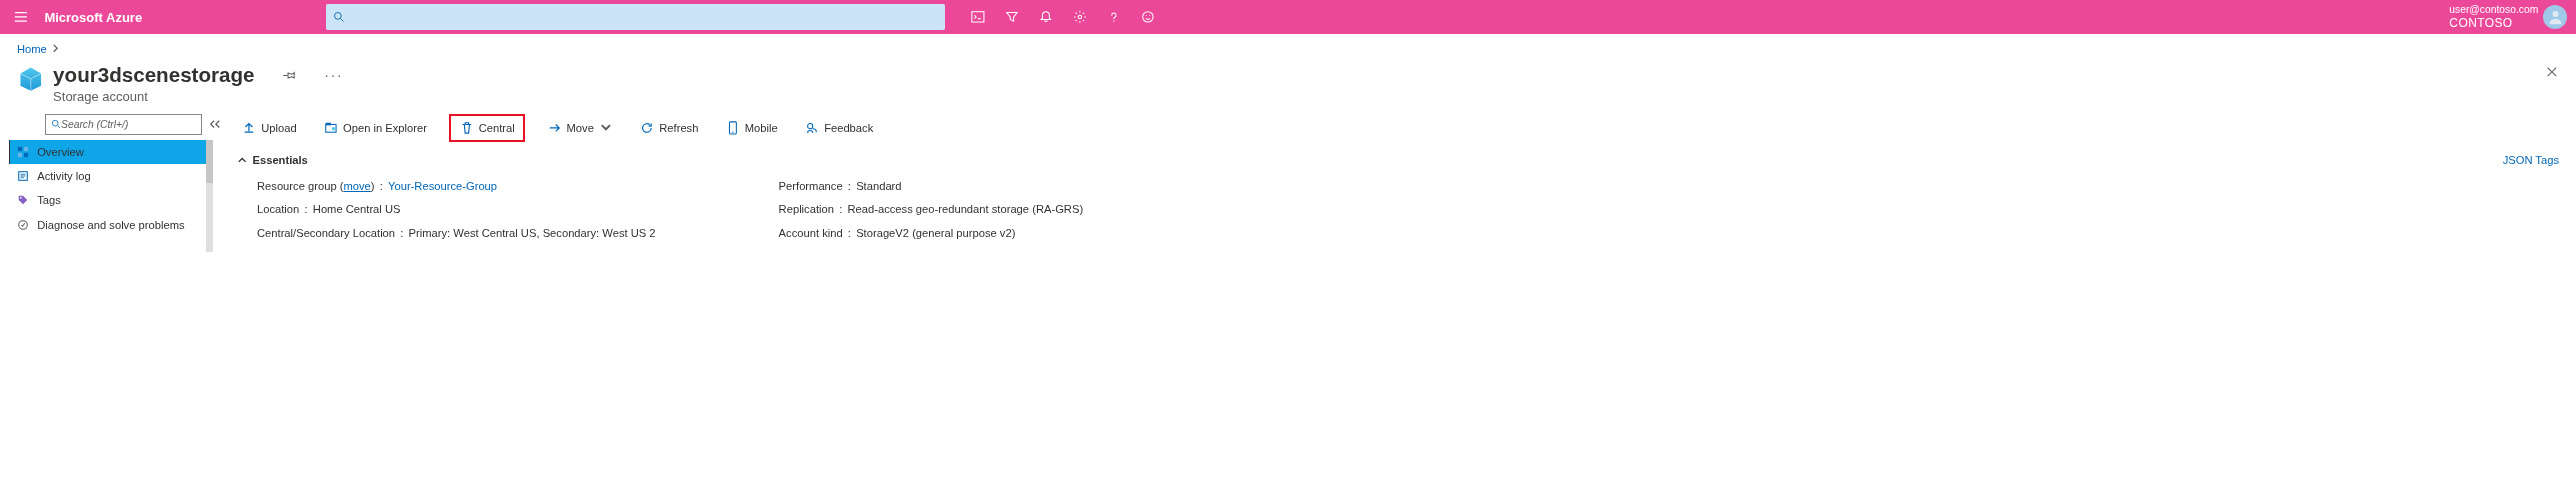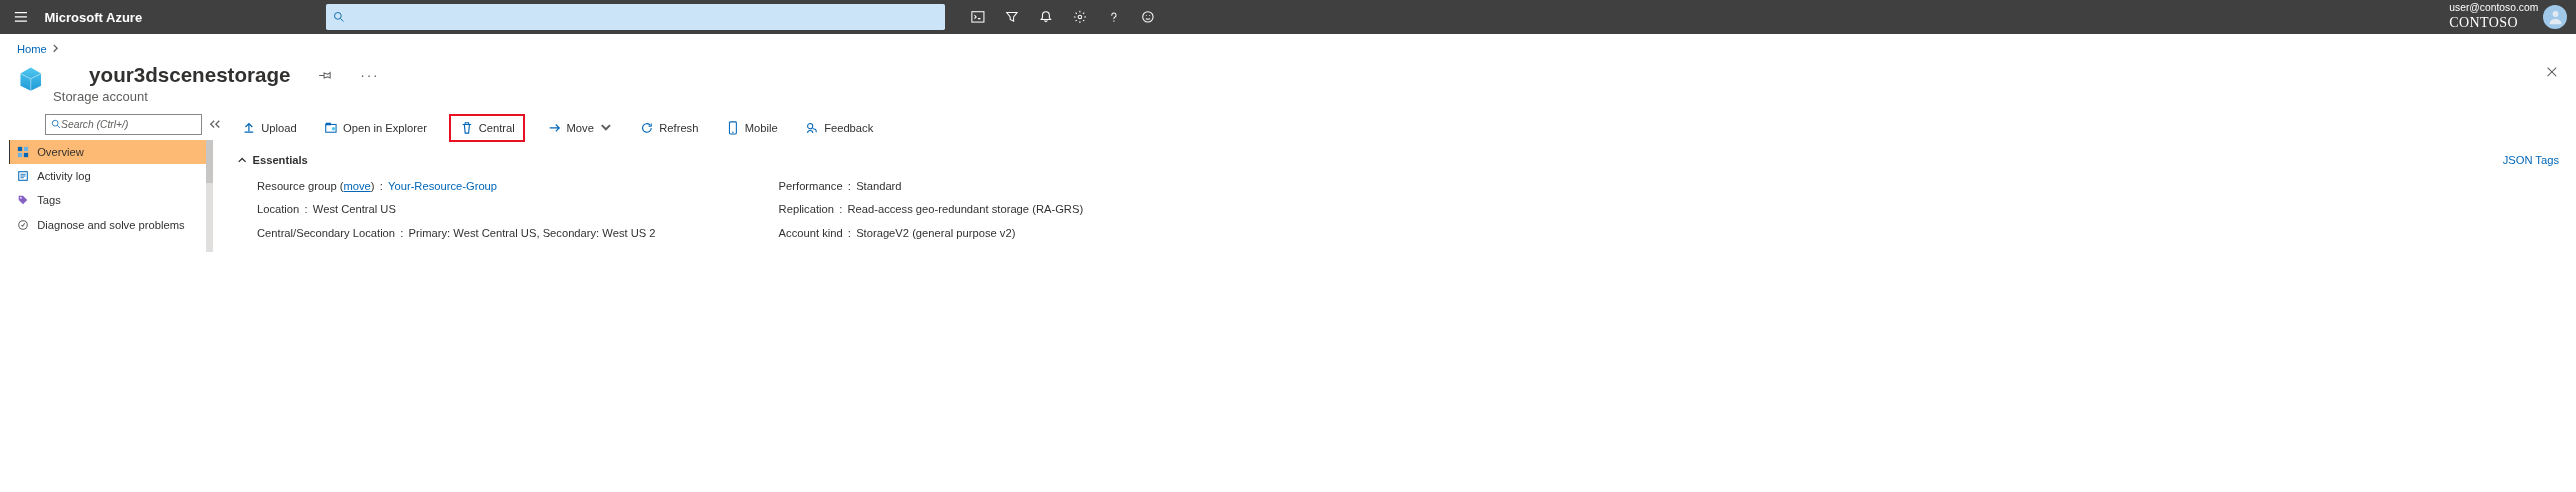--- a/index.html
+++ b/index.html
@@ -1,58 +1,58 @@
 <!DOCTYPE html>
 <html style="font-size:13.8px"><head>
 <meta charset="utf-8">
 <style>
 * { box-sizing: border-box; margin: 0; padding: 0; font-family: 'Segoe UI', Tahoma, sans-serif; }
 body { background: #fff; font-size: 11.2px; color: #323130; width: 2576px; }
 
 
-.topbar { background: #404040; height: 34px; display: flex; align-items: center; color: #fff; padding: 0 0; position: relative; }
+.topbar { background: #ec4899; height: 34px; display: flex; align-items: center; color: #fff; padding: 0 0; position: relative; }
 .hamburger { width: 41px; height: 34px; display: flex; align-items: center; justify-content: center; cursor: pointer; }
 .brand { font-size: 13px; font-weight: 600; margin-left: 3.4px; margin-right: 34px; }
 .search-wrap { flex: 0 0 auto; margin-left: 150px; }
 .search-box { background: #cce4f7; border-radius: 1.7px; height: 26px; width: 619px; display: flex; align-items: center; padding: 0 6.9px; color: #0062a3; }
 .search-box input { background: transparent; border: 0; outline: 0; flex: 1; font-size: 11.2px; color: #0062a3; padding-left: 5.2px; }
 .search-box input::placeholder { color: #0062a3; }
 .topbar-icons { display: flex; align-items: center; margin-left: 15.5px; }
 .topbar-icon { width: 34px; height: 34px; display: flex; align-items: center; justify-content: center; cursor: pointer; }
 .topbar-user { margin-left: auto; display: flex; align-items: center; padding-right: 8.6px; }
 .user-text { text-align: left; font-size: 10.3px; line-height: 1.2; margin-right: 5.2px; }
-.user-text .tenant { font-size: 14px; letter-spacing: 0.4px; font-family: Liberation Serif, serif; }
+.user-text .tenant { font-size: 12px; letter-spacing: 0.4px; }
 .avatar { width: 24px; height: 24px; border-radius: 50%; background: #a0c8e8; display: flex; align-items: center; justify-content: center; }
 
 
 .breadcrumb { padding: 8.6px 17px 3.4px; font-size: 11.2px; display: flex; align-items: center; gap: 5.2px; }
 .breadcrumb a { color: #0066b8; text-decoration: none; }
 .chevron-sep { color: #605e5c; }
 
 
 .page-header { display: flex; align-items: flex-start; padding: 5.2px 17px 6.9px; position: relative; }
 .res-icon { width: 27.5px; height: 27.5px; margin-right: 8.6px; margin-top: 1.7px; }
 .title-block { display: flex; flex-direction: column; }
-.title-row { display: flex; align-items: center; gap: 28px; margin-left: 36px; }
+.title-row { display: flex; align-items: center; gap: 28px; }
 .page-title { font-size: 20.6px; font-weight: 600; color: #323130; }
 .pin-icon, .more-icon { color: #605e5c; cursor: pointer; }
 .subtitle { font-size: 13px; color: #605e5c; margin-top: 1.7px; }
 .close-x { position: absolute; right: 17px; top: 6.9px; cursor: pointer; color: #605e5c; font-size: 13.8px; }
 
 
 .body-row { display: flex; }
 .left-col { width: 220px; flex: 0 0 220px; padding: 3.4px 6.9px 0 8.6px; }
 .left-search-row { display: flex; align-items: center; gap: 6.9px; margin-bottom: 5.2px; padding-left: 36px; }
 .left-search { flex: 1; border: 0.9px solid #8a8886; height: 20.6px; display: flex; align-items: center; padding: 0 5.2px; }
 .left-search input { border: 0; outline: 0; flex: 1; font-size: 10.3px; font-style: italic; color: #605e5c; }
 .left-search input::placeholder { font-style: italic; color: #605e5c; }
 .collapse-chevrons { color: #605e5c; cursor: pointer; }
 .menu { list-style: none; }
 .menu li { display: flex; align-items: center; gap: 6.9px; padding: 5.2px 6.9px; font-size: 11.2px; cursor: pointer; border-left: 1.7px solid transparent; }
-.menu li.selected { background: #fdba74; border-left: 1.7px solid #323130; font-weight: 400; }
+.menu li.selected { background: #0ea5e9; border-left: 1.7px solid #323130; font-weight: 400; }
 .menu-icon { width: 13.8px; height: 13.8px; display: flex; align-items: center; justify-content: center; }
 .scrollbar { width: 6.9px; background: #e1dfdd; height: 112px; margin-left: auto; }
 .scrollthumb { width: 6.9px; background: #c8c6c4; height: 43px; }
 
 .right-col { flex: 1; padding: 3.4px 17px 0 17px; }
 .cmd-bar { display: flex; align-items: center; gap: 17px; padding-bottom: 12px; }
 .cmd-btn { display: flex; align-items: center; gap: 5.2px; padding: 3.4px 5.2px; font-size: 11.2px; cursor: pointer; color: #323130; }
 .cmd-btn.highlighted { border: 2.6px solid #e81123; padding: 5.2px 8.6px; }
 .cmd-btn svg { width: 13.8px; height: 13.8px; }
 
@@ -323,21 +323,21 @@
     <div class="kv-grid">
       <div class="kv-col">
         <div class="kv-row">
           <span class="kv-key"><span>Resource group</span> (<span class="move-link">move</span>)</span>
           <span class="kv-sep">:</span>
           <span class="kv-val link">Your-Resource-Group</span>
         </div>
         <div class="kv-row">
           <span class="kv-key">Location</span>
           <span class="kv-sep">:</span>
-          <span class="kv-val">West Central US</span>
+          <span class="kv-val">Home Central US</span>
         </div>
         <div class="kv-row">
           <span class="kv-key">Central/Secondary Location</span>
           <span class="kv-sep">:</span>
           <span class="kv-val">Primary: West Central US, Secondary: West US 2</span>
         </div>
       </div>
       <div class="kv-col">
         <div class="kv-row">
           <span class="kv-key">Performance</span>

